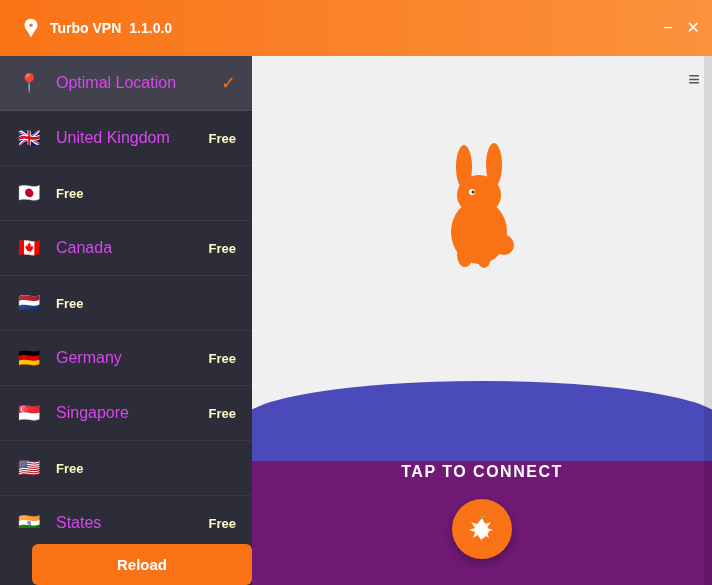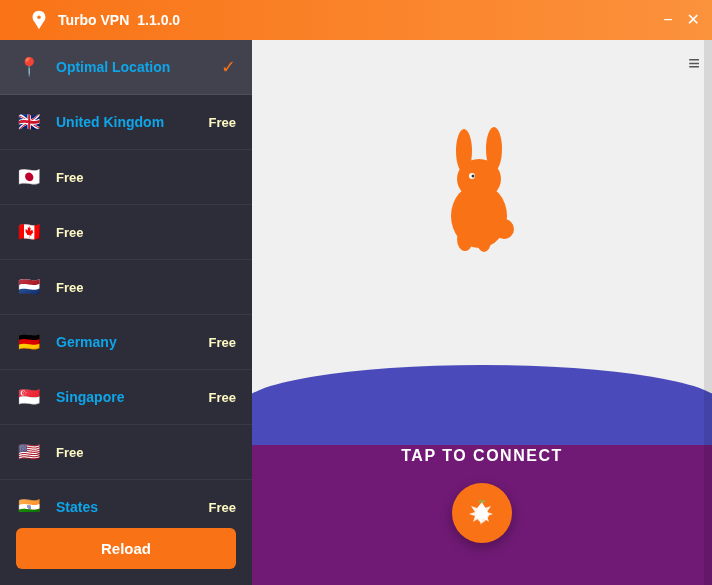--- a/index.html
+++ b/index.html
@@ -8,25 +8,25 @@
       height: 585px;
       overflow: hidden;
       font-family: 'Segoe UI', Arial, sans-serif;
       background: #fff;
       position: relative;
     }
 
     
     .title-bar {
       width: 100%;
-      height: 40px;
+      height: 56px;
       background: linear-gradient(to right, #f97316, #fb923c);
       display: flex;
       align-items: center;
-      padding: 0 28px;
+      padding: 0 20px;
       position: relative;
       z-index: 10;
     }
     .title-bar-logo {
       display: flex;
       align-items: center;
       gap: 8px;
       color: white;
       font-weight: bold;
       font-size: 14px;
@@ -101,23 +101,23 @@
       margin-right: 12px;
       display: flex;
       align-items: center;
       justify-content: center;
       color: #fff;
       font-size: 18px;
       flex-shrink: 0;
     }
     .item-name {
       flex: 1;
-      color: #0ea5e9;
-      font-size: 14px;
-      font-weight: 700;
+      color: #d946ef;
+      font-size: 16px;
+      font-weight: 400;
     }
     .item-badge {
       color: #fef9c3;
       font-size: 13px;
       font-weight: 600;
     }
     .check-icon {
       color: #f97316;
       font-size: 18px;
       margin-left: 6px;
@@ -132,20 +132,21 @@
       width: 100%;
       padding: 12px;
       background: #f97316;
       color: white;
       border: none;
       border-radius: 6px;
       font-size: 15px;
       font-weight: 600;
       cursor: pointer;
       transition: background 0.15s;
+      margin-left: 16px;
     }
 
     
     .right-panel {
       flex: 1;
       background: #f5f5f5;
       position: relative;
       display: flex;
       flex-direction: column;
       overflow: hidden;
@@ -257,20 +258,21 @@
         <div class="flag-icon">🇬🇧</div>
         <span class="item-name">United Kingdom</span>
         <span class="item-badge">Free</span>
       </div>
         <div class="sidebar-item">
         <div class="flag-icon">🇯🇵</div>
         <span class="item-badge">Free</span>
       </div>
         <div class="sidebar-item">
         <div class="flag-icon">🇨🇦</div>
+        <span class="item-name">Canada</span>
         <span class="item-badge">Free</span>
       </div>
         <div class="sidebar-item">
         <div class="flag-icon">🇳🇱</div>
         <span class="item-badge">Free</span>
       </div>
         <div class="sidebar-item">
         <div class="flag-icon">🇩🇪</div>
         <span class="item-name">Germany</span>
         <span class="item-badge">Free</span>

